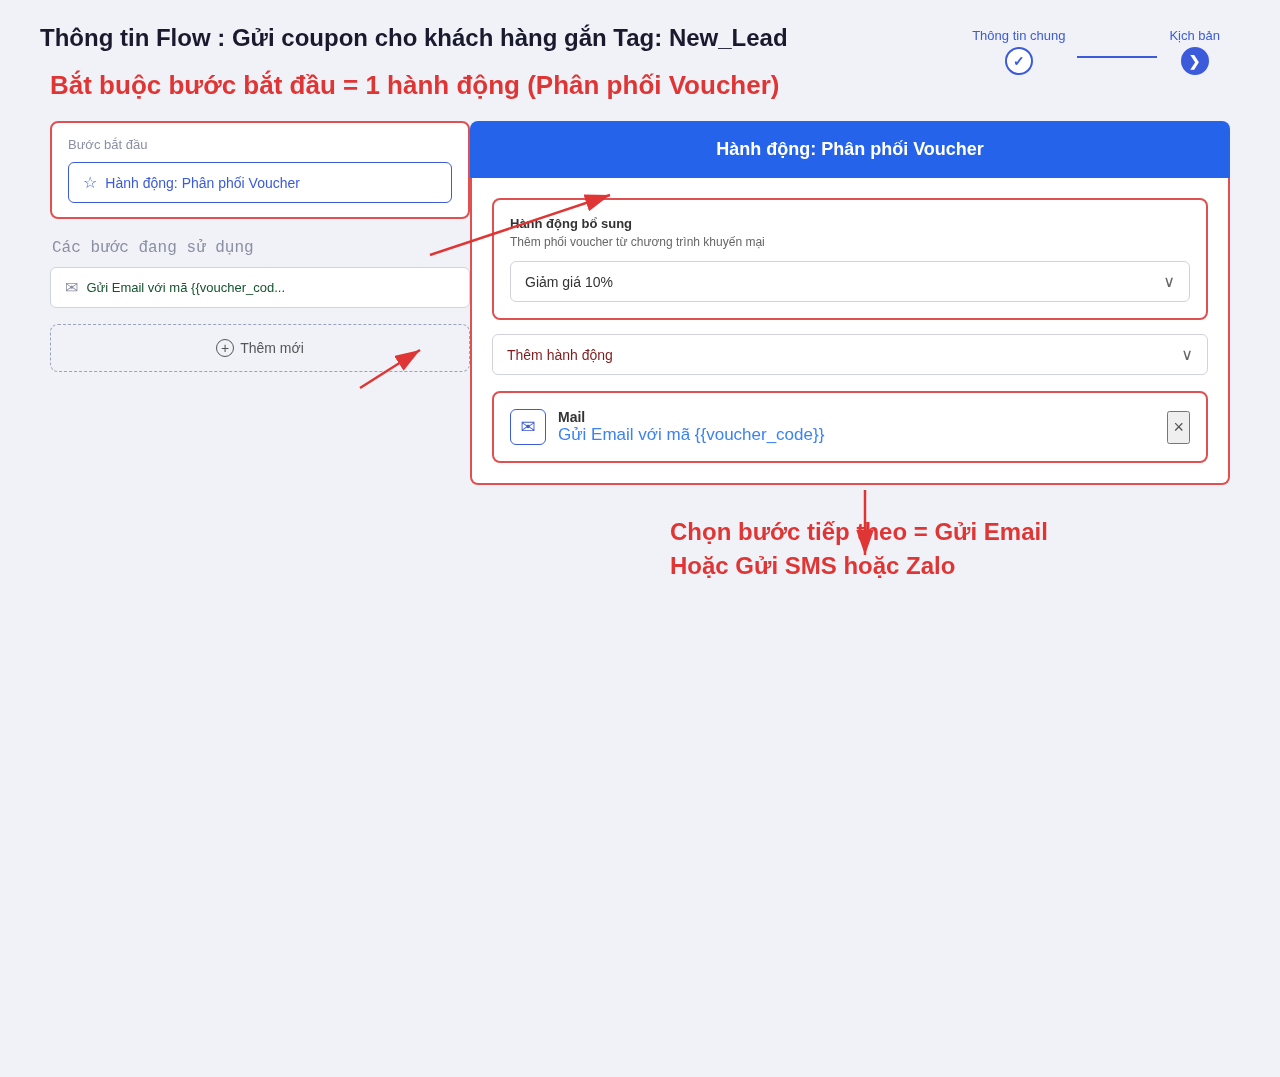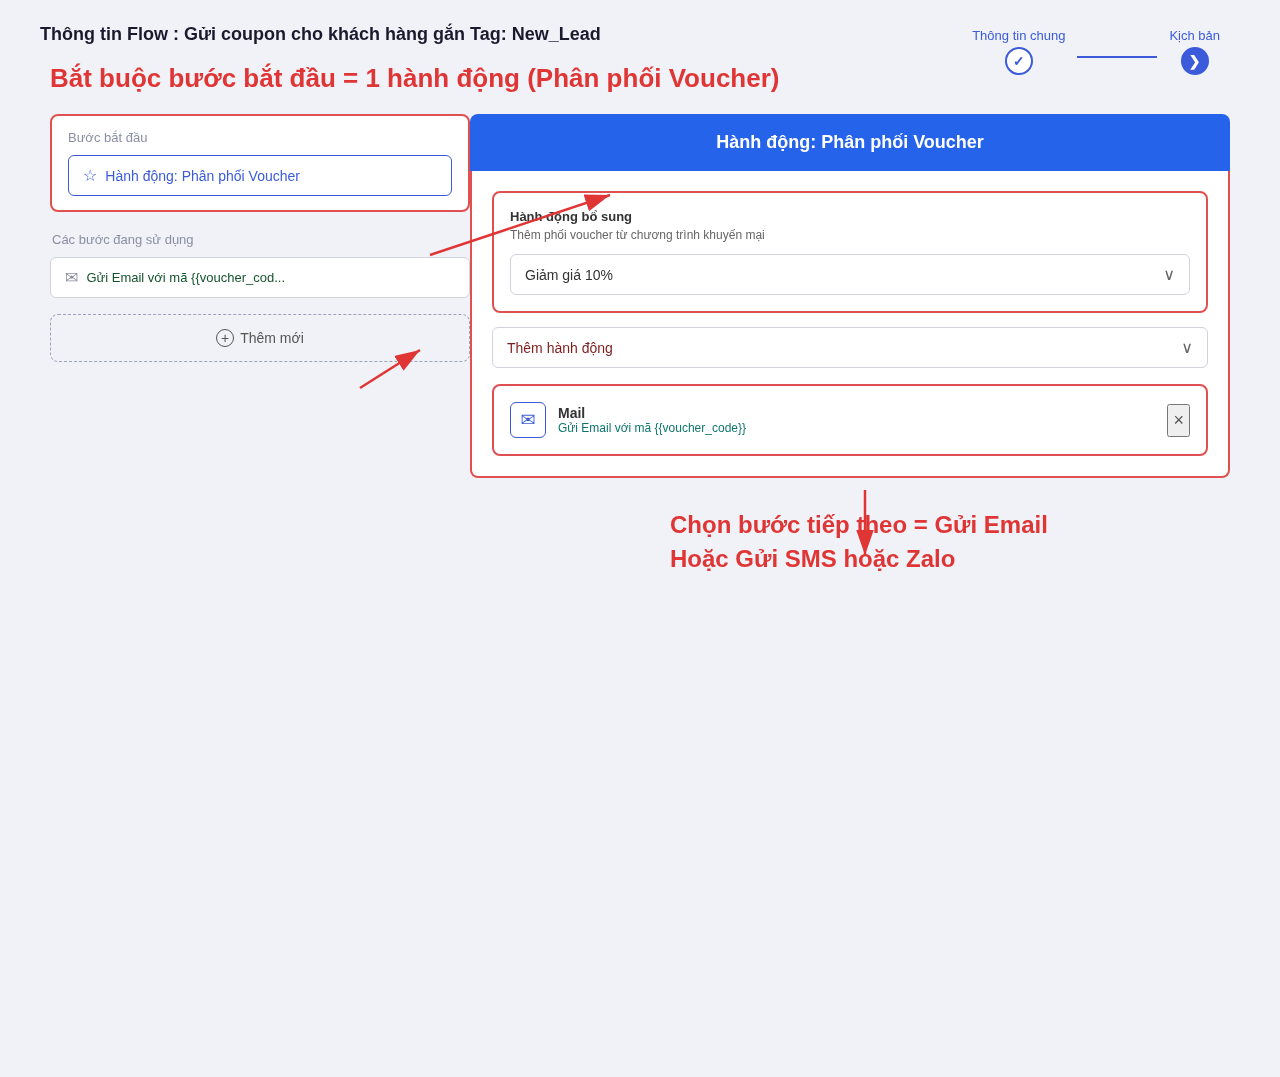--- a/index.html
+++ b/index.html
@@ -13,21 +13,21 @@
       overflow: hidden;
     }
 
     .page-wrapper {
       padding: 24px 40px;
       position: relative;
     }
 
     
     .page-title {
-      font-size: 18px;
+      font-size: 24px;
       font-weight: 700;
       color: #1a1a2e;
       margin-bottom: 10px;
     }
 
     
     .steps-nav {
       position: absolute;
       top: 28px;
       right: 60px;
@@ -99,24 +99,25 @@
       position: relative;
     }
 
     
     .left-panel {
       width: 420px;
       flex-shrink: 0;
     }
 
     .section-label {
-      font-size: 13px;
+      font-size: 16px;
       color: #8a8fa3;
       margin-bottom: 10px;
       padding-left: 2px;
+      font-family: Liberation Mono, monospace;
     }
 
     .start-step-box {
       border: 2px solid #e05050;
       border-radius: 8px;
       padding: 14px 16px;
       background: #fff;
       margin-bottom: 20px;
     }
 
@@ -308,22 +309,22 @@
       flex-shrink: 0;
     }
 
     .mail-title {
       font-size: 14px;
       font-weight: 600;
       color: #333;
     }
 
     .mail-subtitle {
-      font-size: 12px;
-      color: #0f766e;
+      font-size: 17px;
+      color: #3b82f6;
     }
 
     .close-btn {
       color: #555;
       font-size: 18px;
       cursor: pointer;
       padding: 4px;
     }
 
     

